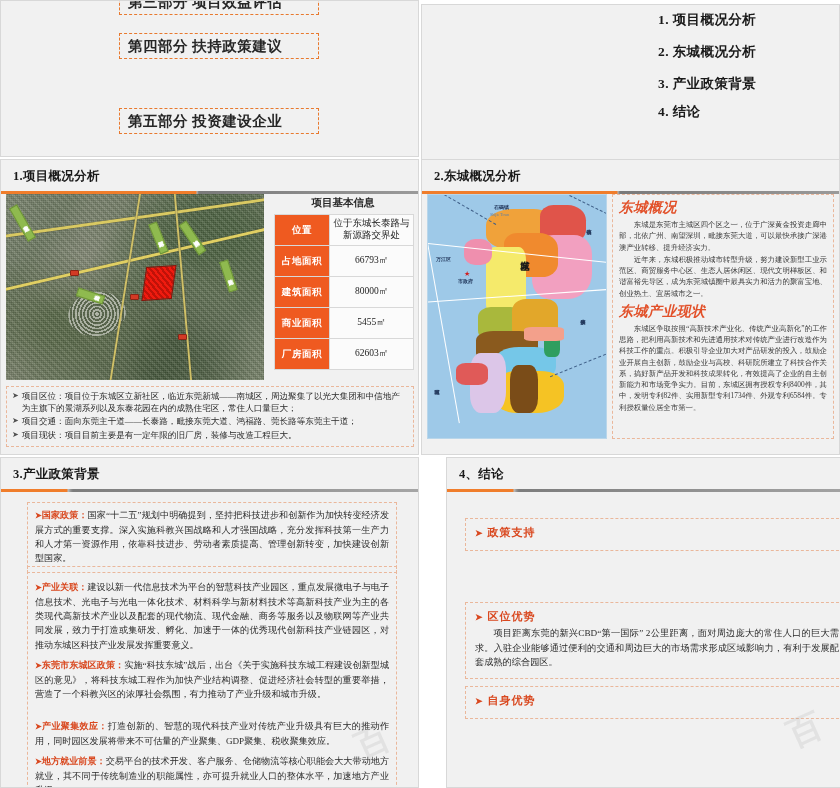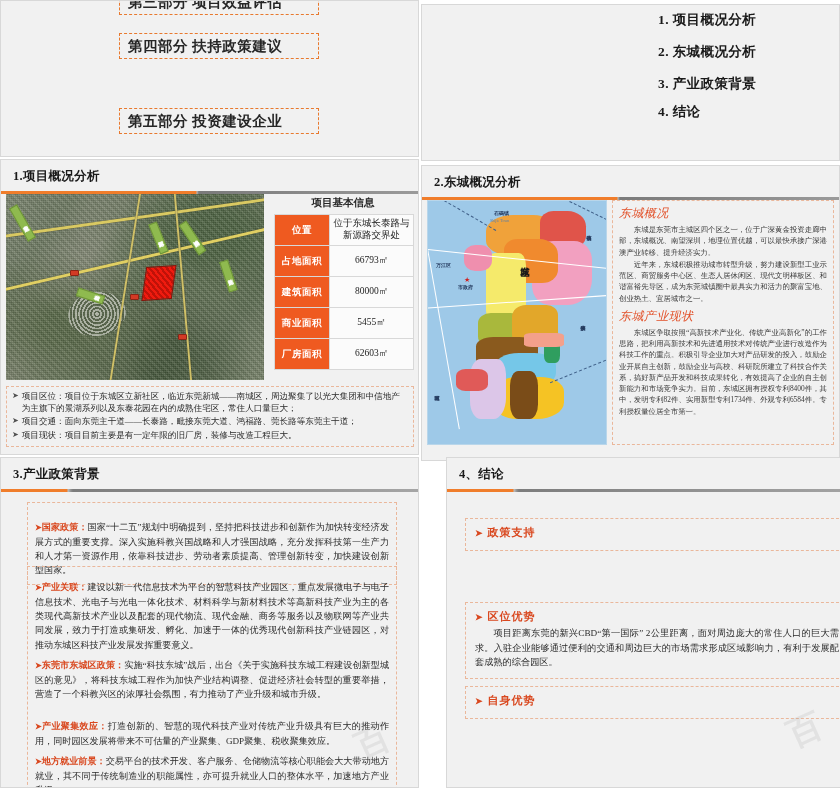--- a/index.html
+++ b/index.html
@@ -46,21 +46,21 @@
     position: absolute;
     font-size: 13.5px;
     font-weight: 700;
     color: #1a1a1a;
     letter-spacing: 0.4px;
     white-space: nowrap;
   }
 
   
   .s3 { left: 0;   top: 159px; width: 419px; height: 296px; }
-  .s4 { left: 421px; top: 159px; width: 419px; height: 296px; margin-top: 6px; }
+  .s4 { left: 421px; top: 159px; width: 419px; height: 296px; }
   .s5 { left: 0;   top: 457px; width: 419px; height: 331px; }
   .s6 { left: 446px; top: 457px; width: 419px; height: 331px; }
 
   .slide-title {
     position: absolute;
     left: 12px; top: 8px;
     font-size: 12.5px;
     font-weight: 700;
     color: #1a1a1a;
     letter-spacing: 0.3px;
@@ -265,22 +265,22 @@
   .cm-star { position:absolute; color:#d02020; font-size:7px; line-height:1; }
 
   
   .txtbox {
     position: absolute;
     border: 1px dashed #eab79b;
     padding: 4px 6px 5px 6px;
   }
   .tb-head {
     color: #e2512a;
-    font-size: 12px;
-    font-weight: 400;
+    font-size: 14px;
+    font-weight: 700;
     letter-spacing: .4px;
     margin-bottom: 2px;
   }
   .tb-head.italic { font-style: italic; }
   .tb-p {
     font-size: 7.4px;
     line-height: 1.52;
     color: #3a3a3a;
     text-indent: 2em;
     margin: 0 0 1px 0;
@@ -293,21 +293,21 @@
     border: 1px dashed #eab79b;
     padding: 5px 7px 6px 7px;
   }
   .pol-p {
     font-size: 9.1px;
     line-height: 1.58;
     color: #2b2b2b;
     margin: 0 0 6px 0;
     text-align: justify;
   }
-  .pol-p:last-child { margin-bottom: 0; margin-top: 12px; }
+  .pol-p:last-child { margin-bottom: 0; }
   .pol-k {
     color: #d9481f;
     font-weight: 700;
   }
   .pol-k .ar { font-size: 8px; }
 
   
   .con-box {
     position: absolute;
     left: 18px;
@@ -478,21 +478,21 @@
         <div class="cm-lbl vert" style="left:158px; top:30px;">茶山镇</div>
         <div class="cm-lbl vert" style="left:152px; top:120px;">寮步镇</div>
         <div class="cm-lbl" style="left:8px; top:62px;">万江区</div>
         <div class="cm-lbl vert" style="left:6px; top:190px;">南城区</div>
         <div class="cm-lbl" style="left:30px; top:84px;">市政府</div>
         <div class="cm-core" style="position:absolute; left:90px; top:58px;">东城区</div>
       </div>
 
       <div class="txtbox" style="left:190px; top:34px; width:222px; height:245px;">
         <div class="tb-head italic">东城概况</div>
-        <p class="tb-p">东城是东莞市主城区四个区之一，位于广深黄金投资走廊中部，东城概况、南望深圳，地理位置优越，可以最快承接广深港澳产业转移、提升经济实力。</p>
+        <p class="tb-p">东城是东莞市主城区四个区之一，位于广深黄金投资走廊中部，北依广州、南望深圳，毗接东莞大道，可以最快承接广深港澳产业转移、提升经济实力。</p>
         <p class="tb-p">近年来，东城积极推动城市转型升级，努力建设新型工业示范区、商贸服务中心区、生态人居休闲区、现代文明样板区、和谐富裕先导区，成为东莞城镇圈中最具实力和活力的聚富宝地、创业热土、宜居城市之一。</p>
         <div class="tb-head italic" style="margin-top:4px;">东城产业现状</div>
         <p class="tb-p">东城区争取按照“高新技术产业化、传统产业高新化”的工作思路，把利用高新技术和先进通用技术对传统产业进行改造作为科技工作的重点。积极引导企业加大对产品研发的投入，鼓励企业开展自主创新，鼓励企业与高校、科研院所建立了科技合作关系，搞好新产品开发和科技成果转化，有效提高了企业的自主创新能力和市场竞争实力。目前，东城区拥有授权专利8400件，其中，发明专利82件、实用新型专利1734件、外观专利6584件。专利授权量位居全市第一。</p>
       </div>
     </div>
   </div>
 
   <div class="slide s5">
     <div class="slide-inner">
       <div class="slide-title">3.产业政策背景</div>

